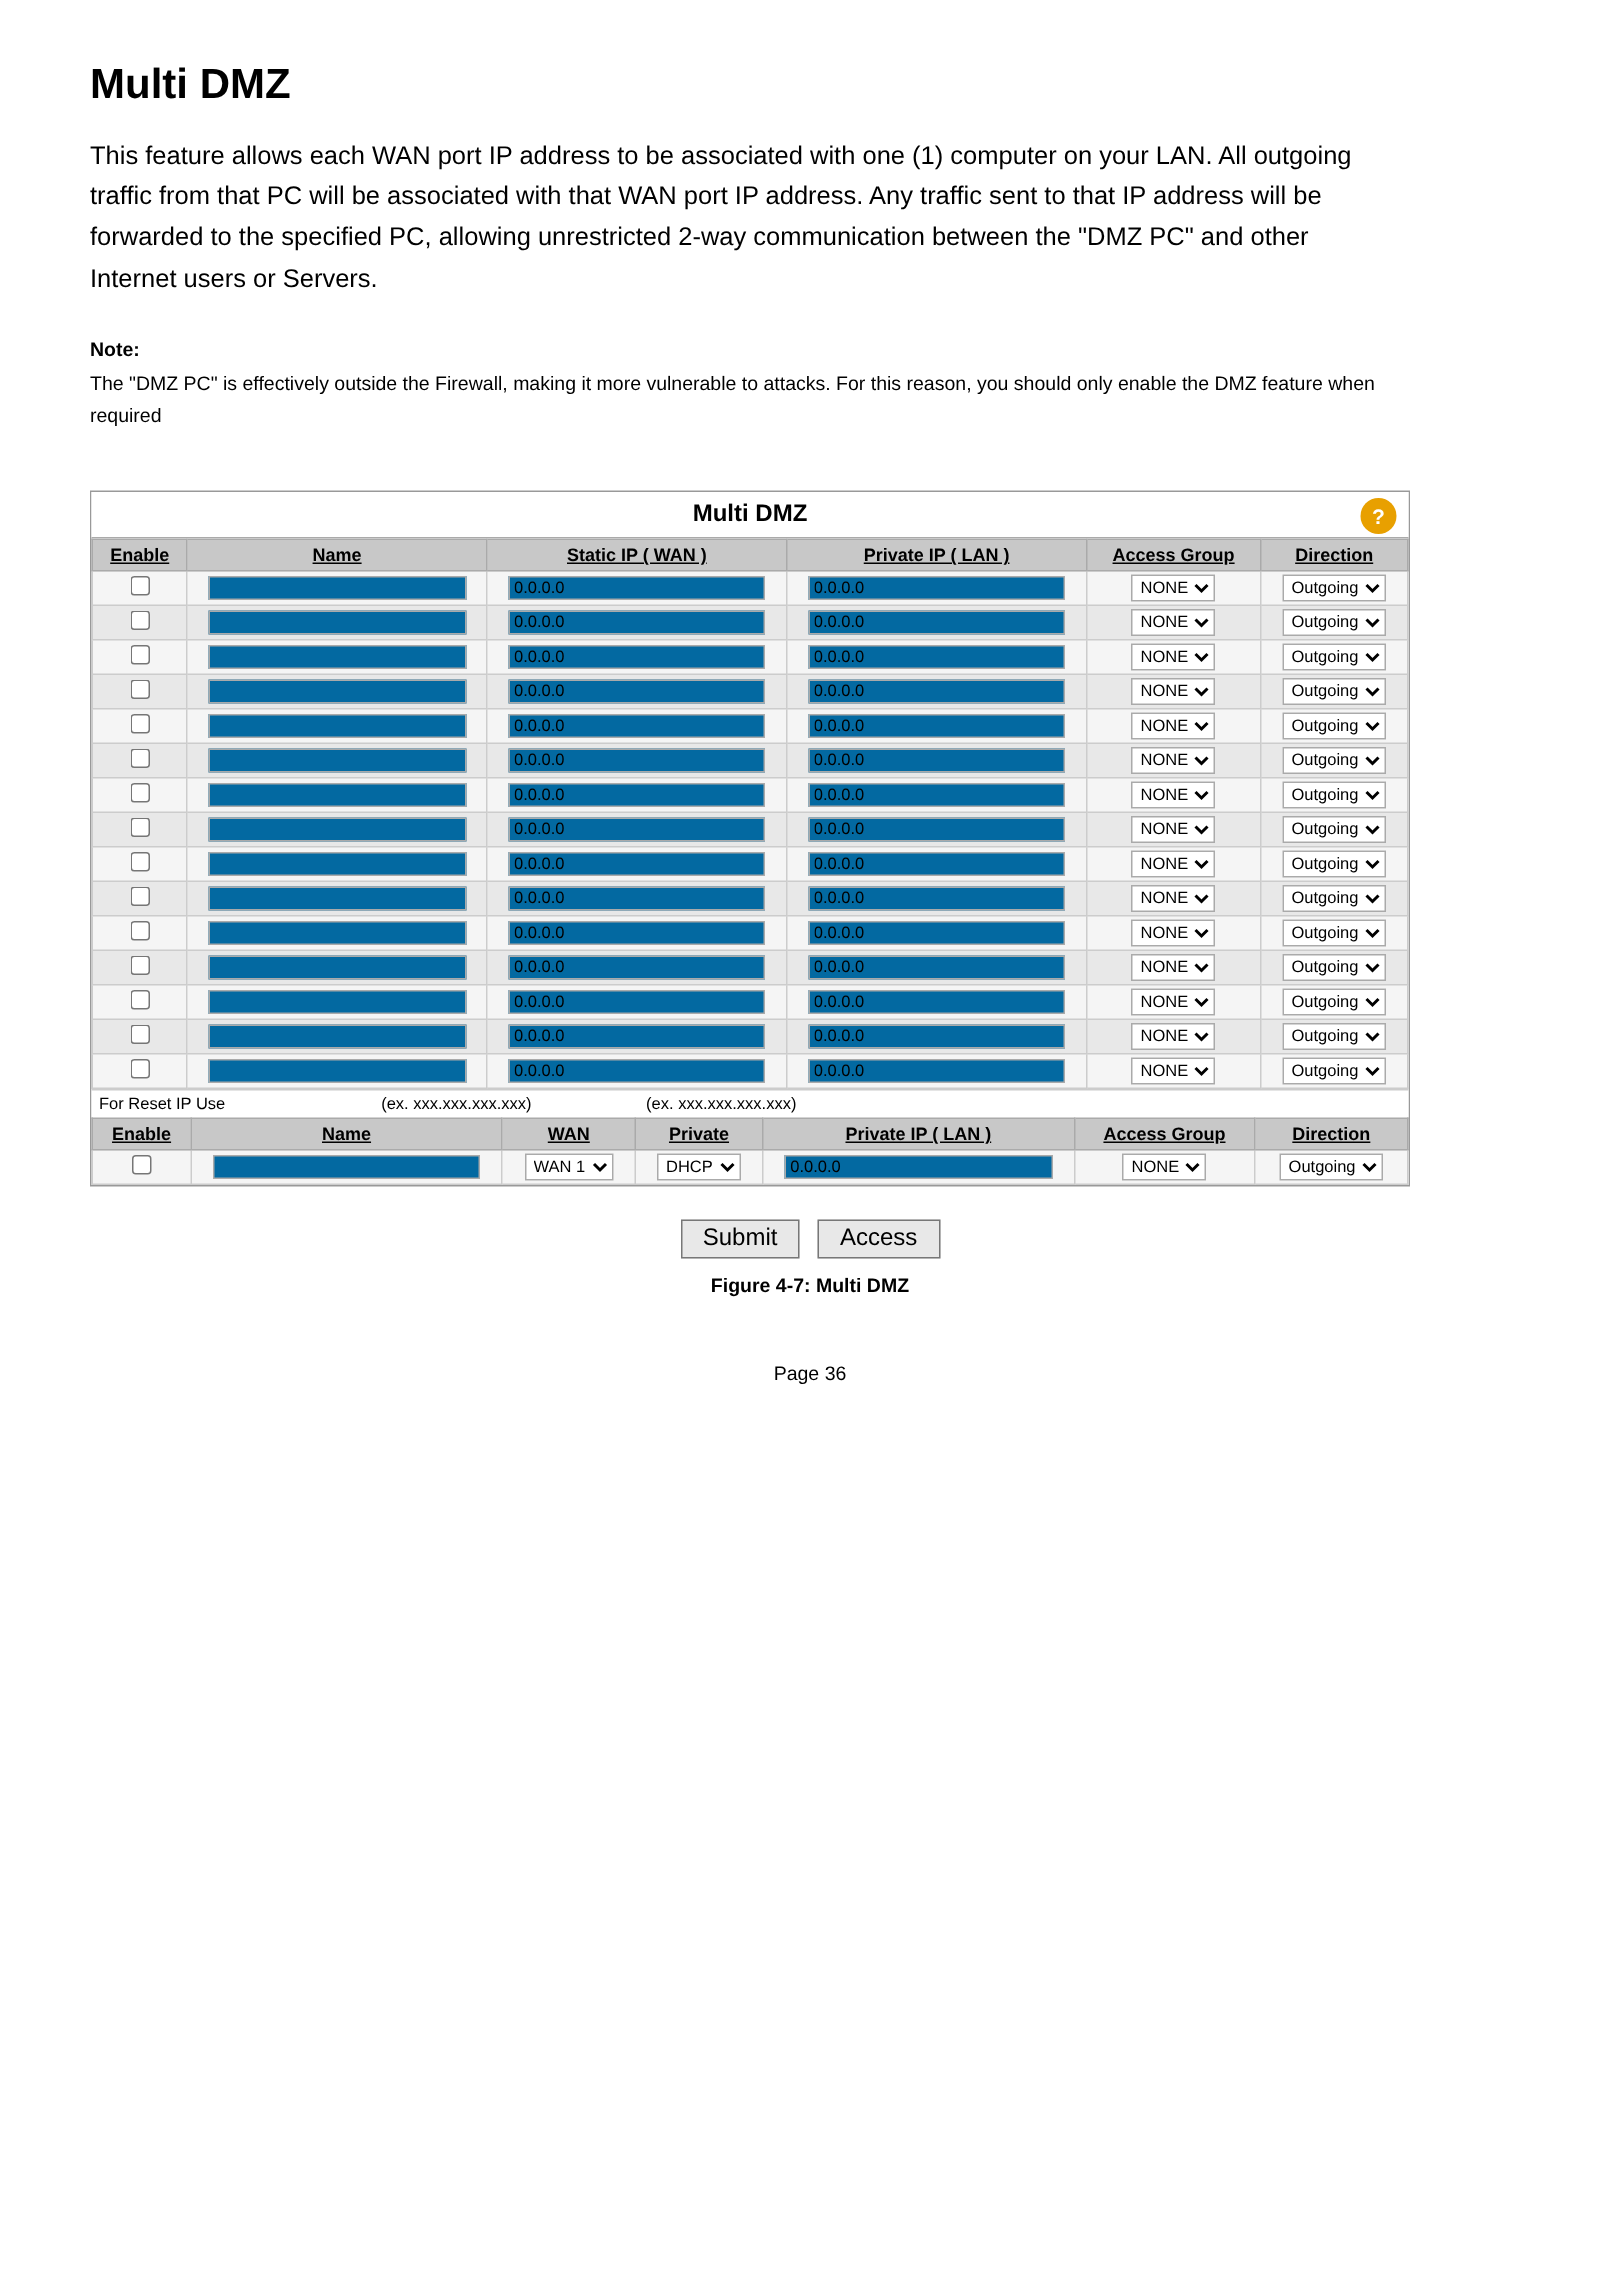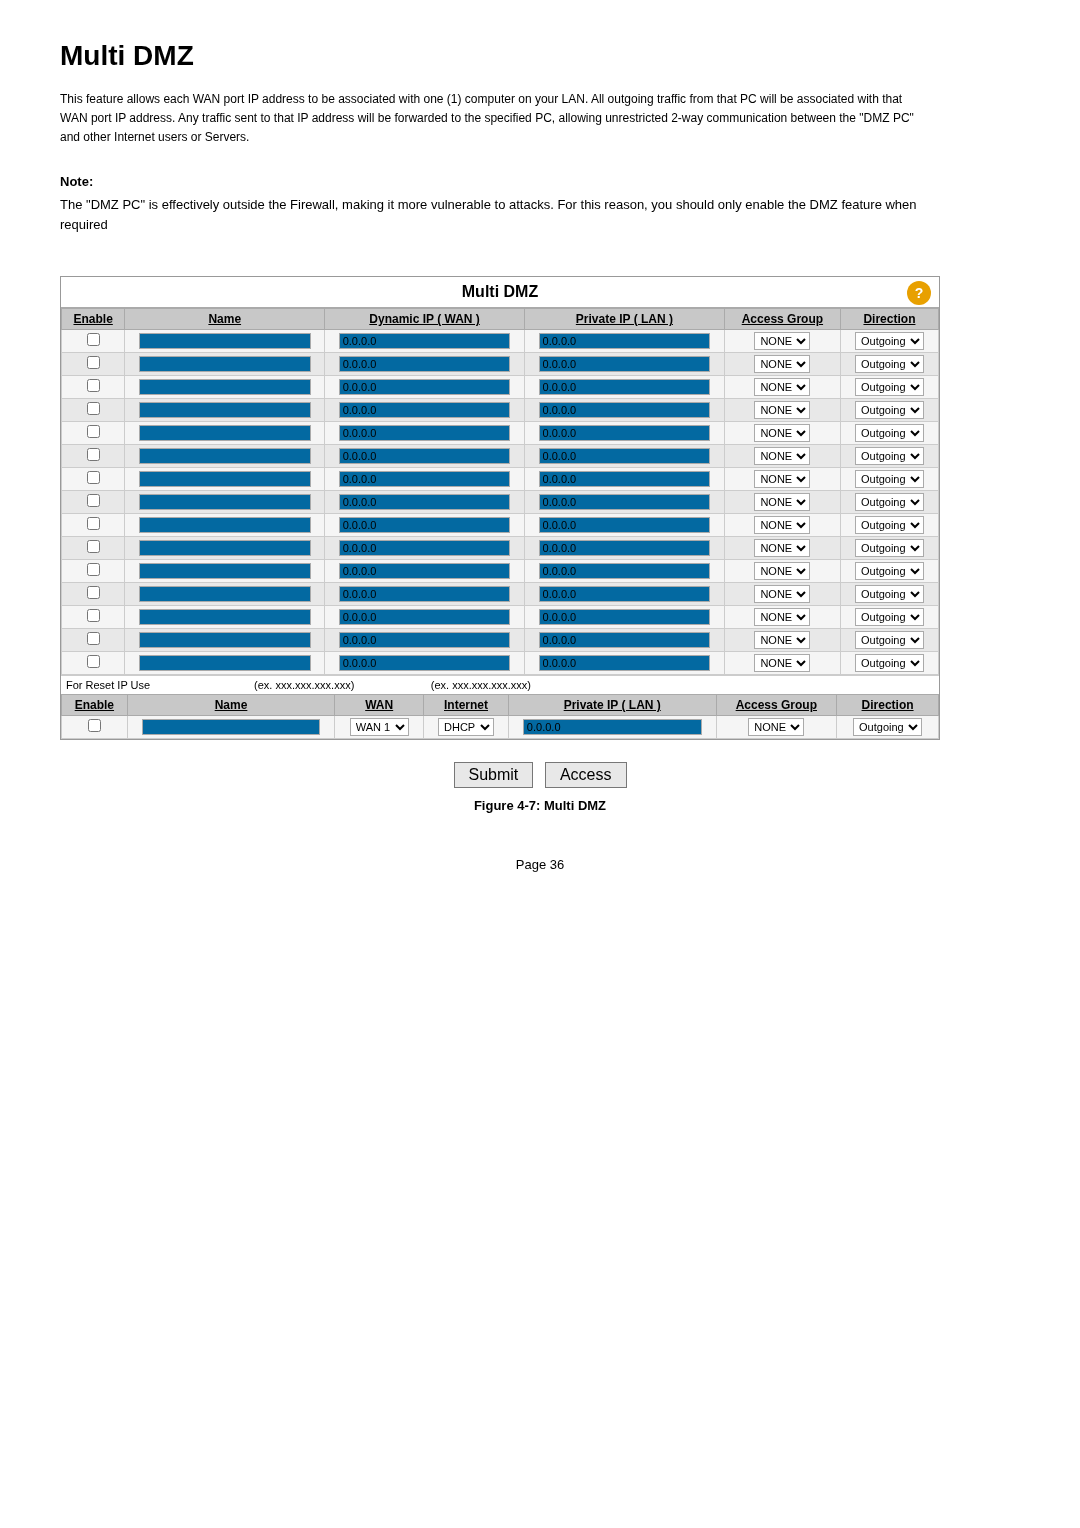--- a/index.html
+++ b/index.html
@@ -11,21 +11,21 @@
       padding: 40px 60px;
       width: 1080px;
       min-height: 1528px;
     }
     h1 {
       font-size: 28px;
       font-weight: bold;
       margin-bottom: 18px;
     }
     .description {
-      font-size: 12px;
+      font-size: 17px;
       line-height: 1.6;
       margin-bottom: 18px;
       max-width: 860px;
     }
     .note-label {
       font-weight: bold;
       font-size: 13px;
       margin-bottom: 6px;
       margin-top: 26px;
     }
@@ -172,21 +172,21 @@
     <span class="table-title">Multi DMZ</span>
     <div class="help-icon">?</div>
   </div>
 
   
   <table>
     <thead>
       <tr>
         <th>Enable</th>
         <th>Name</th>
-        <th>Dynamic IP ( WAN )</th>
+        <th>Static IP ( WAN )</th>
         <th>Private IP ( LAN )</th>
         <th>Access Group</th>
         <th>Direction</th>
       </tr>
     </thead>
     <tbody id="static-rows">
     <tr>
           <td><input type="checkbox" style=""></td>
           <td><input type="text" class="name-input" style=""></td>
           <td><input type="text" class="ip-input" value="0.0.0.0" style=""></td>
@@ -318,21 +318,21 @@
     <span>(ex. xxx.xxx.xxx.xxx)</span>
   </div>
 
   
   <table>
     <thead>
       <tr>
         <th>Enable</th>
         <th>Name</th>
         <th>WAN</th>
-        <th>Internet</th>
+        <th>Private</th>
         <th>Private IP ( LAN )</th>
         <th>Access Group</th>
         <th>Direction</th>
       </tr>
     </thead>
     <tbody id="dynamic-rows">
     <tr>
           <td><input type="checkbox" style=""></td>
           <td><input type="text" class="name-input" style=""></td>
           <td><select><option value="WAN 1">WAN 1</option><option value="WAN 2">WAN 2</option></select></td>

